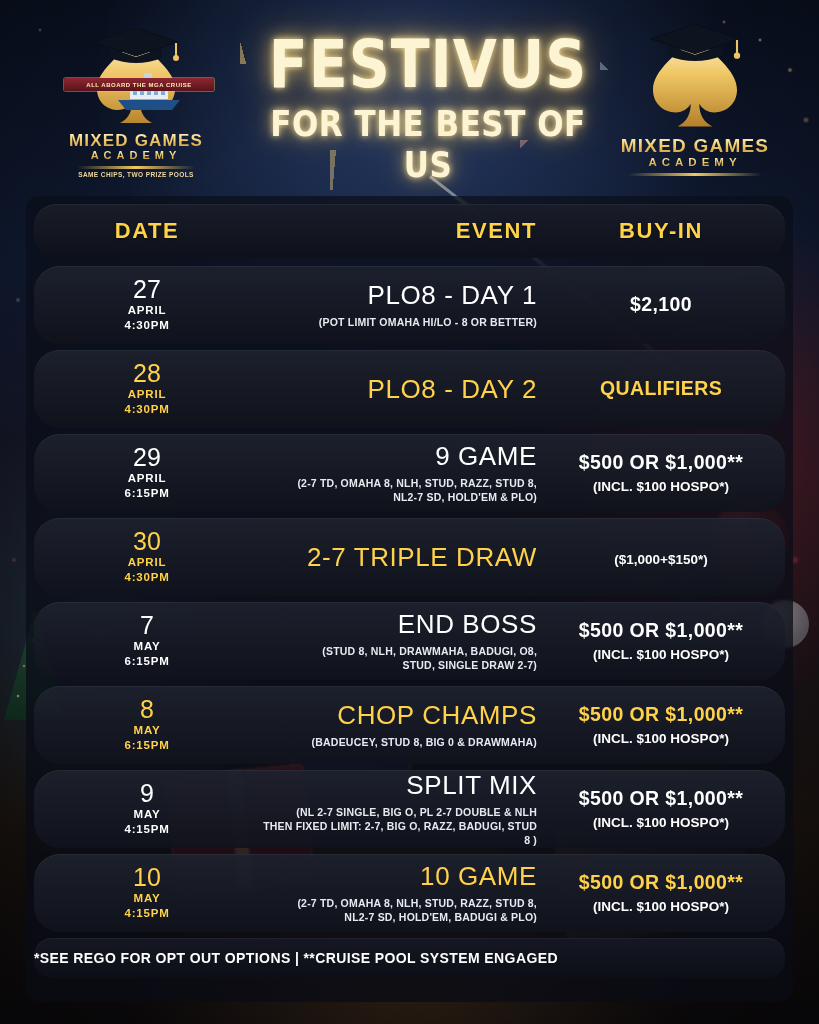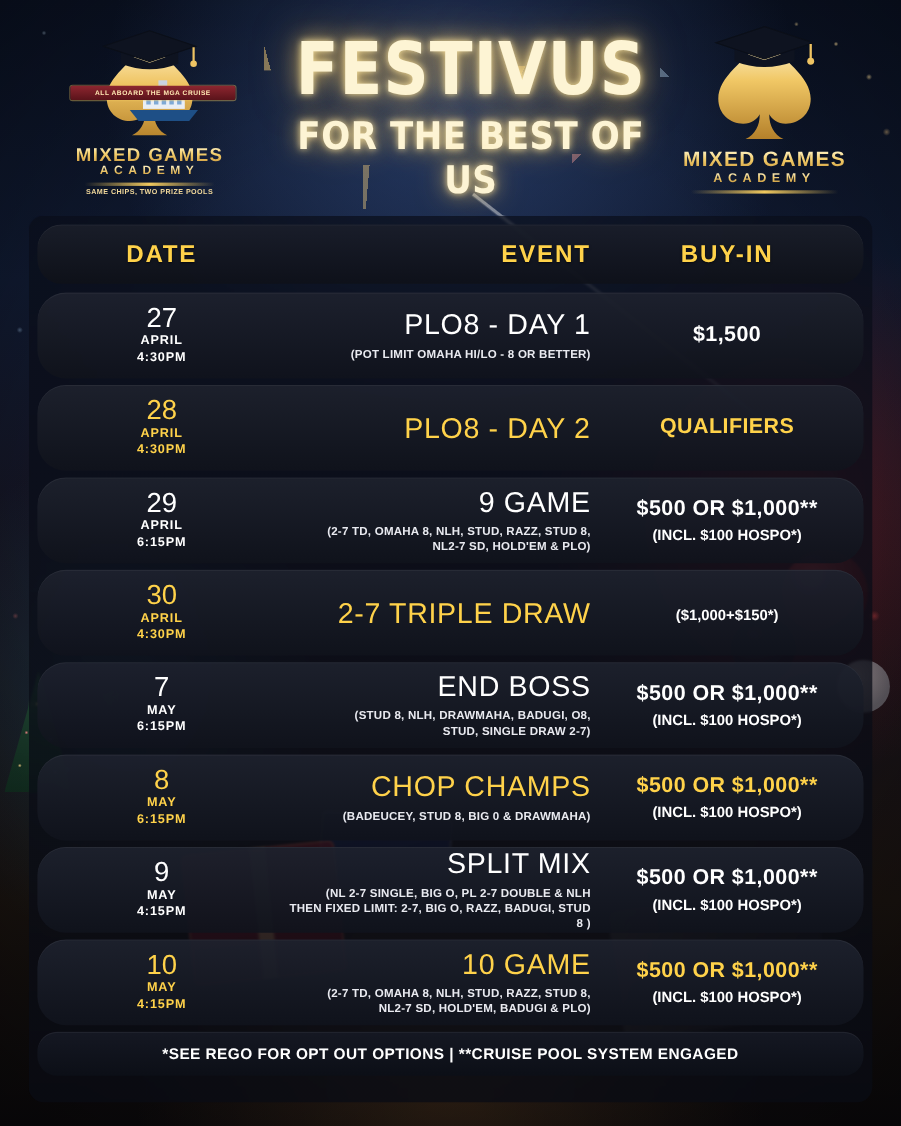--- a/index.html
+++ b/index.html
@@ -242,21 +242,21 @@
     box-shadow: inset 0 1px 0 rgba(255,255,255,0.05);
   }
   .row.header-row {
     height: 54px;
     background: linear-gradient(180deg, rgba(26,30,42,0.95), rgba(14,17,25,0.95));
     border-radius: 22px;
     margin-bottom: 8px;
   }
   .row.footer-row {
     height: 40px;
-    justify-content: center;
+    justify-content: flex-start;
     background: linear-gradient(180deg, rgba(22,25,36,0.92), rgba(12,15,23,0.92));
     border-radius: 18px;
     margin-bottom: 0;
   }
   .col-date   { width: 222px; text-align: center; padding-left: 4px; }
   .col-event  { flex: 1; text-align: right; }
   .col-buyin  { width: 248px; text-align: center; }
 
   .hdr {
     font-size: 22px;
@@ -434,21 +434,21 @@
         <div class="col-date">
           <div class="date-day">27</div>
           <div class="date-month">APRIL</div>
           <div class="date-time">4:30PM</div>
         </div>
         <div class="col-event">
           <div class="event-name">PLO8 - DAY 1</div>
           <div class="event-desc">(POT LIMIT OMAHA HI/LO - 8 OR BETTER)</div>
         </div>
         <div class="col-buyin">
-          <div class="buyin-main">$1,500</div>
+          <div class="buyin-main">$2,100</div>
         </div>
       </div>
       <div class="row gold">
         <div class="col-date">
           <div class="date-day">28</div>
           <div class="date-month">APRIL</div>
           <div class="date-time">4:30PM</div>
         </div>
         <div class="col-event">
           <div class="event-name">PLO8 - DAY 2</div>

